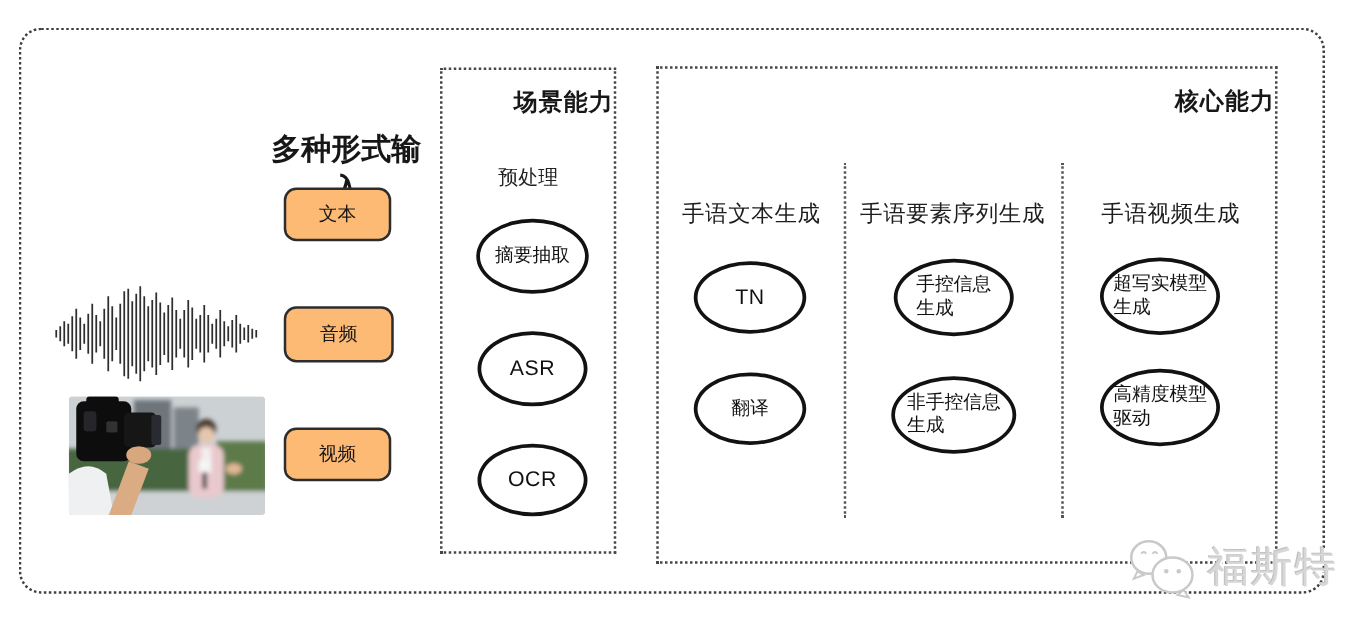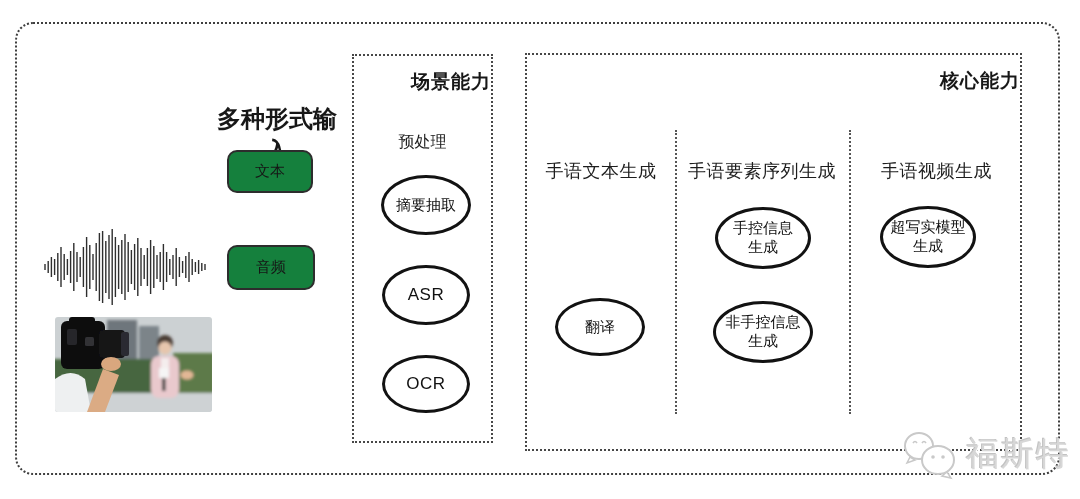--- a/index.html
+++ b/index.html
@@ -18,32 +18,32 @@
   .panel-title{position:absolute;left:0;width:100%;text-align:right;
     font-size:19px;font-weight:bold;color:#171717;letter-spacing:1px;}
   .stage-label{position:absolute;left:0;width:100%;text-align:center;
     font-size:16px;color:#222;}
 
   .col-header{position:absolute;text-align:center;font-size:18px;color:#1d1d1d;letter-spacing:0.5px;}
   .v-divider{position:absolute;top:75px;height:284px;width:0;border-left:2px dotted #555;}
 
   
   .oval{position:absolute;border:3px solid #121212;border-radius:50%;
-    display:flex;align-items:center;justify-content:center;text-align:center;
+    display:flex;align-items:center;justify-content:center;
     font-size:15px;line-height:1.25;color:#111;white-space:pre-line;background:#fff;box-sizing:border-box;}
   .oval.latin{font-size:17px;letter-spacing:0.5px;}
 
   
   .input-header{position:absolute;left:212px;top:103px;width:130px;text-align:center;
     font-size:24px;font-weight:600;color:#171717;}
   .sample-text{position:absolute;left:45px;top:157px;width:170px;
     font-size:20px;color:#141414;letter-spacing:0.5px;}
   .io-box{position:absolute;border:2px solid #2d2d2d;border-radius:10px;
     display:flex;align-items:center;justify-content:center;
-    font-size:15px;color:#161616;box-sizing:border-box;background:#15803d;}
+    font-size:15px;color:#161616;box-sizing:border-box;background:#fdba74;}
   .box-text{left:227px;top:150px;width:86px;height:43px;}
   .box-audio{left:227px;top:245px;width:88px;height:45px;}
   .box-video{left:227px;top:342px;width:86px;height:43px;}
 
   .waveform{position:absolute;left:43px;top:227px;width:164px;height:80px;}
   .photo{position:absolute;left:55px;top:317px;width:157px;height:95px;border-radius:3px;overflow:hidden;}
 
   
   .watermark{position:absolute;left:898px;top:428px;display:flex;align-items:center;z-index:5;}
   .wm-text{font-size:33px;font-weight:normal;color:#d7d7d7;letter-spacing:2px;margin-left:4px;
@@ -151,48 +151,54 @@
         <rect x="14" y="0" width="26" height="12" rx="3" fill="#0c0c0e"></rect>
         <rect x="6" y="4" width="44" height="48" rx="6" fill="#0c0c0e"></rect>
         <rect x="44" y="13" width="26" height="28" rx="4" fill="#131316"></rect>
         <rect x="66" y="15" width="8" height="24" rx="2" fill="#2b2b30"></rect>
         <rect x="12" y="12" width="10" height="16" rx="2" fill="#26262b"></rect>
         <rect x="30" y="20" width="9" height="9" rx="1.5" fill="#303036"></rect>
         <ellipse cx="56" cy="47" rx="10" ry="7" fill="#d9a77e"></ellipse>
       </g>
     </svg>
   </div>
+  <div class="io-box box-video">
+    <span>视频</span>
+  </div>
 
   <div class="panel panel-scene">
     <div class="panel-title" style="top:13px;">场景能力</div>
     <div class="stage-label" style="top:76px;">预处理</div>
     <div class="oval" style="left:27px;top:119px;width:90px;height:60px;">摘要抽取</div>
     <div class="oval latin" style="left:28px;top:209px;width:88px;height:60px;">ASR</div>
     <div class="oval latin" style="left:28px;top:299px;width:88px;height:58px;">OCR</div>
   </div>
 
   <div class="panel panel-core">
     <div class="panel-title" style="top:13px;">核心能力</div>
 
     <div class="v-divider" style="left:148px;"></div>
     <div class="v-divider" style="left:322px;"></div>
 
     <div class="col-header" style="left:0;top:104px;width:148px;">手语文本生成</div>
     <div class="col-header" style="left:148px;top:104px;width:174px;">手语要素序列生成</div>
     <div class="col-header" style="left:322px;top:104px;width:175px;">手语视频生成</div>
 
+    <div class="oval latin" style="left:28px;top:154px;width:90px;height:58px;">TN</div>
     <div class="oval" style="left:28px;top:243px;width:90px;height:58px;">翻译</div>
 
     <div class="oval" style="left:188px;top:152px;width:96px;height:62px;">手控信息
 生成</div>
     <div class="oval" style="left:186px;top:246px;width:100px;height:62px;">非手控信息
 生成</div>
 
     <div class="oval" style="left:353px;top:151px;width:96px;height:62px;">超写实模型
 生成</div>
+    <div class="oval" style="left:353px;top:240px;width:96px;height:62px;">高精度模型
+驱动</div>
   </div>
 
   <div class="watermark">
     <svg width="64" height="52" viewBox="0 0 64 52" xmlns="http://www.w3.org/2000/svg">
       <g fill="#ffffff" stroke="#c9c9c9" stroke-width="2">
         <ellipse cx="21" cy="18" rx="14" ry="13"></ellipse>
         <path d="M 12 29 l -3 6 l 8 -3 Z" stroke-width="1.5"></path>
       </g>
       <path d="M 15 15 q 2 -3 4 0" fill="none" stroke="#c9c9c9" stroke-width="1.6"></path>
       <path d="M 24 15 q 2 -3 4 0" fill="none" stroke="#c9c9c9" stroke-width="1.6"></path>

